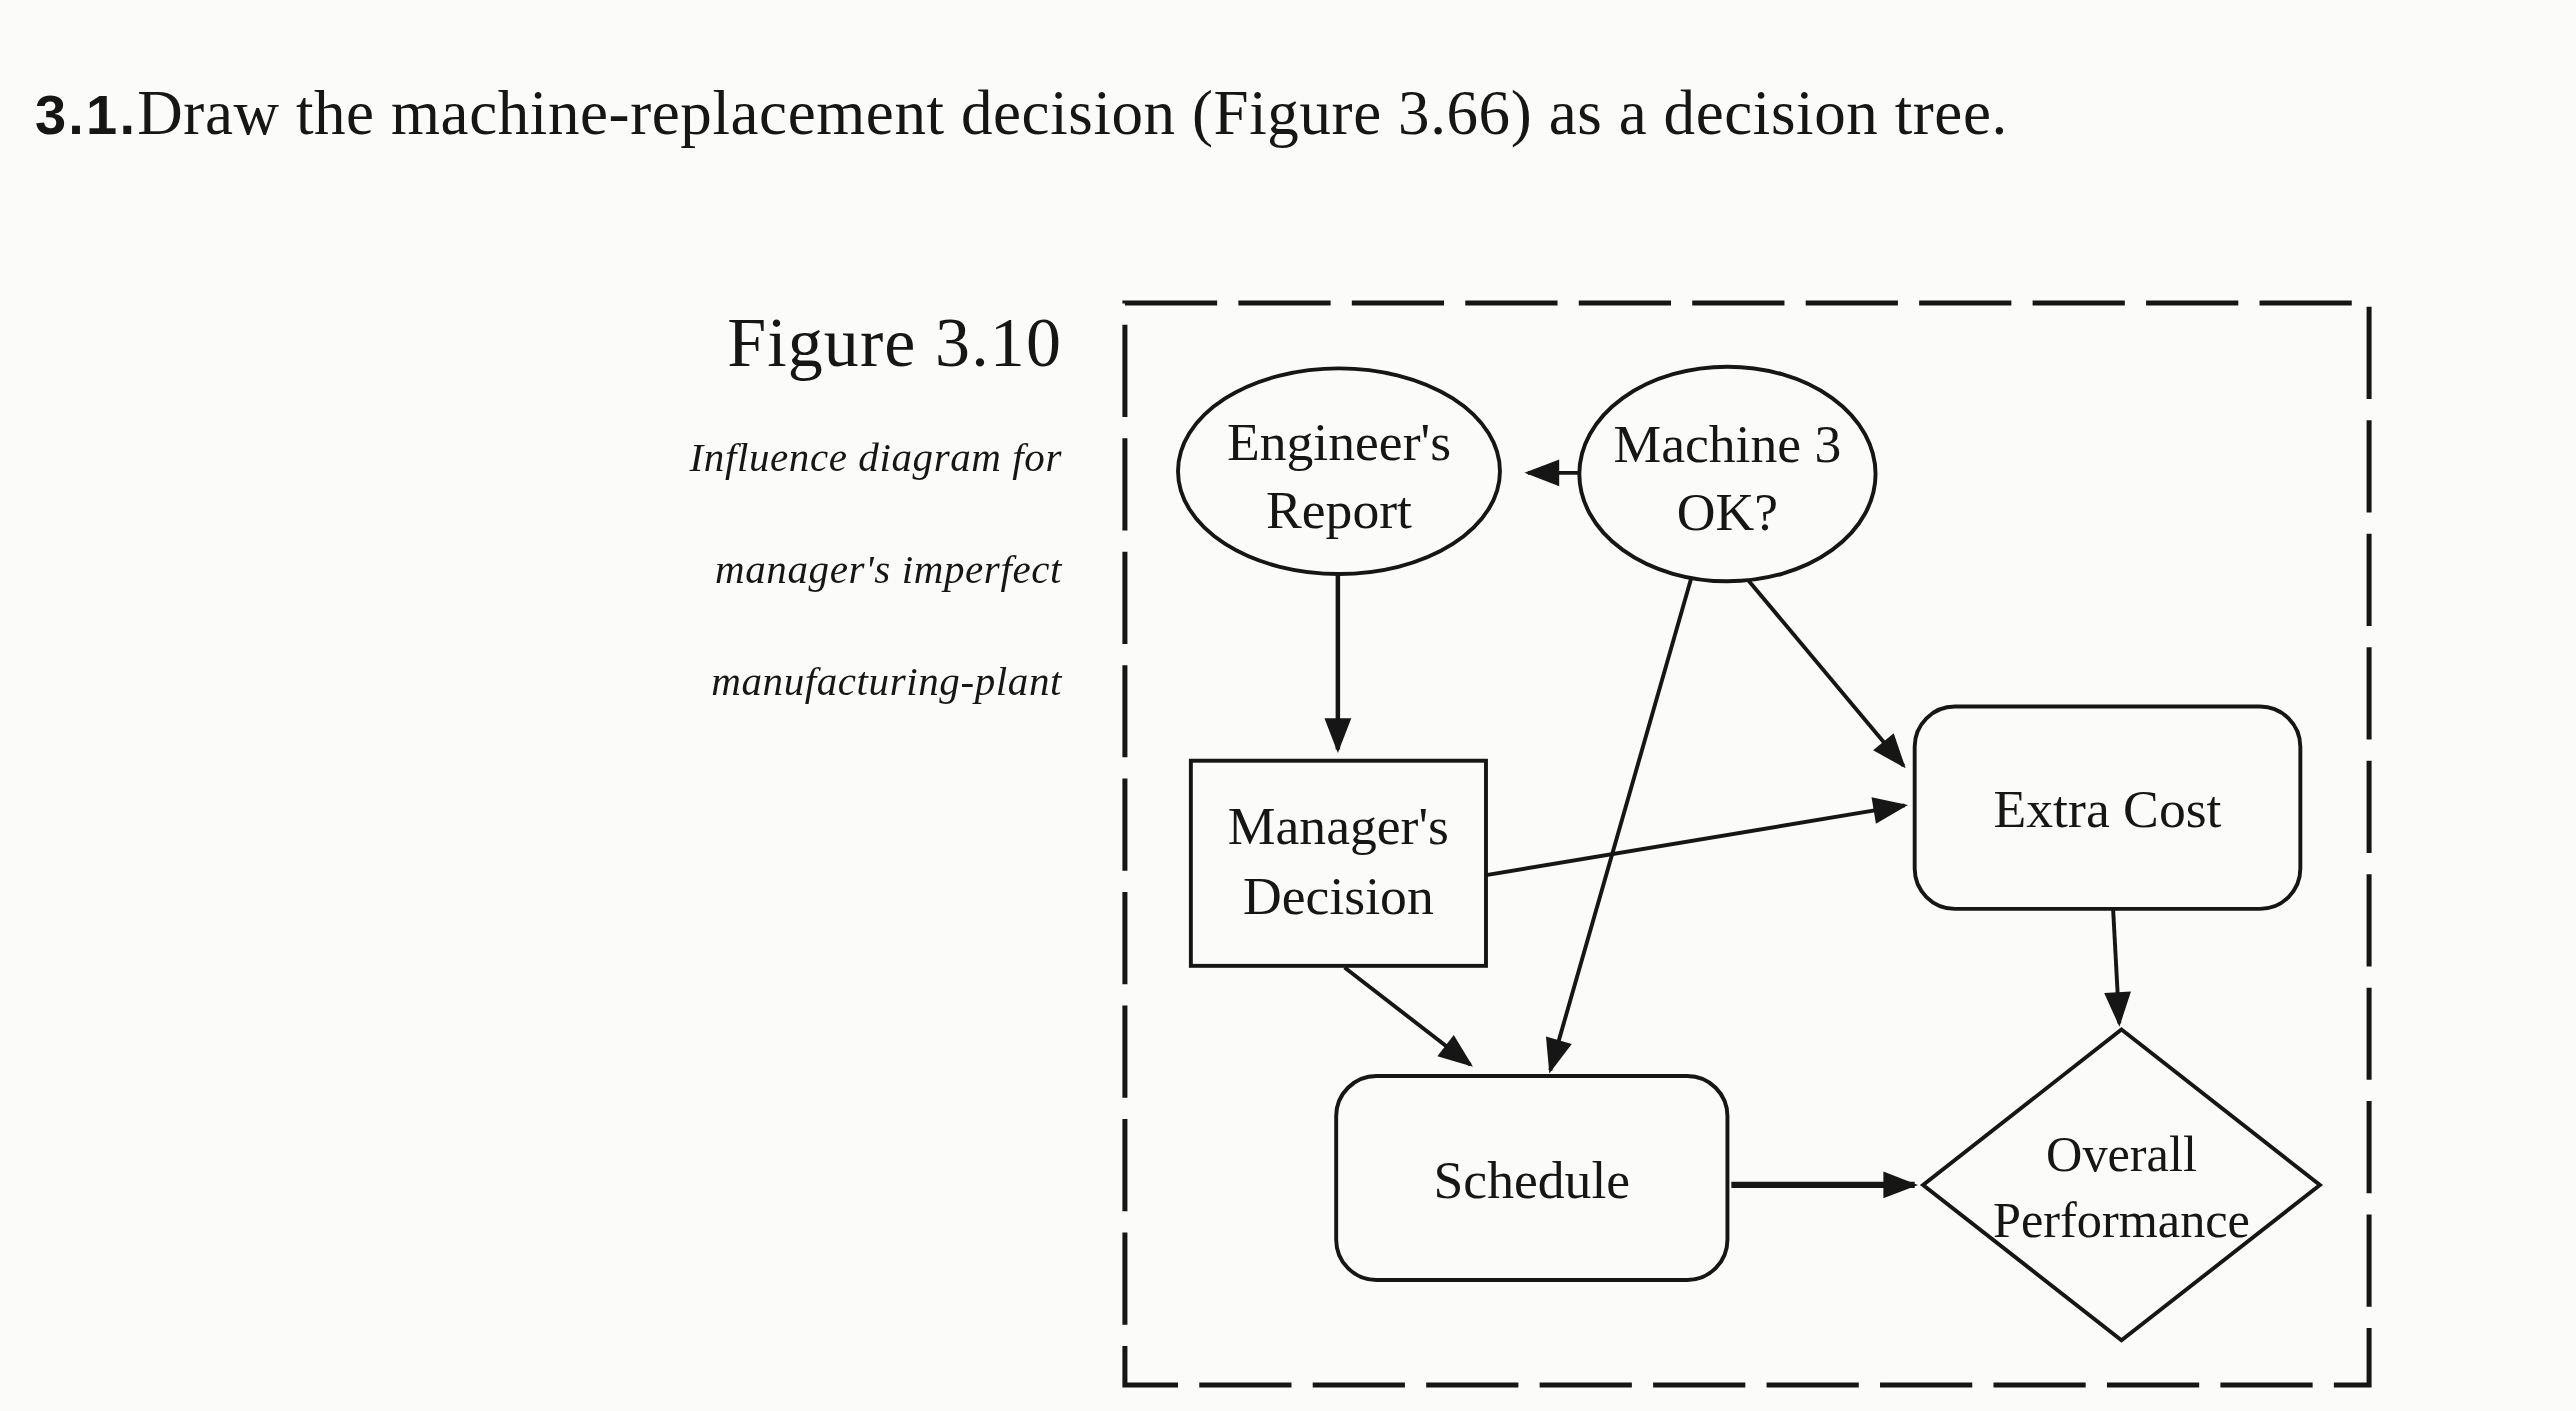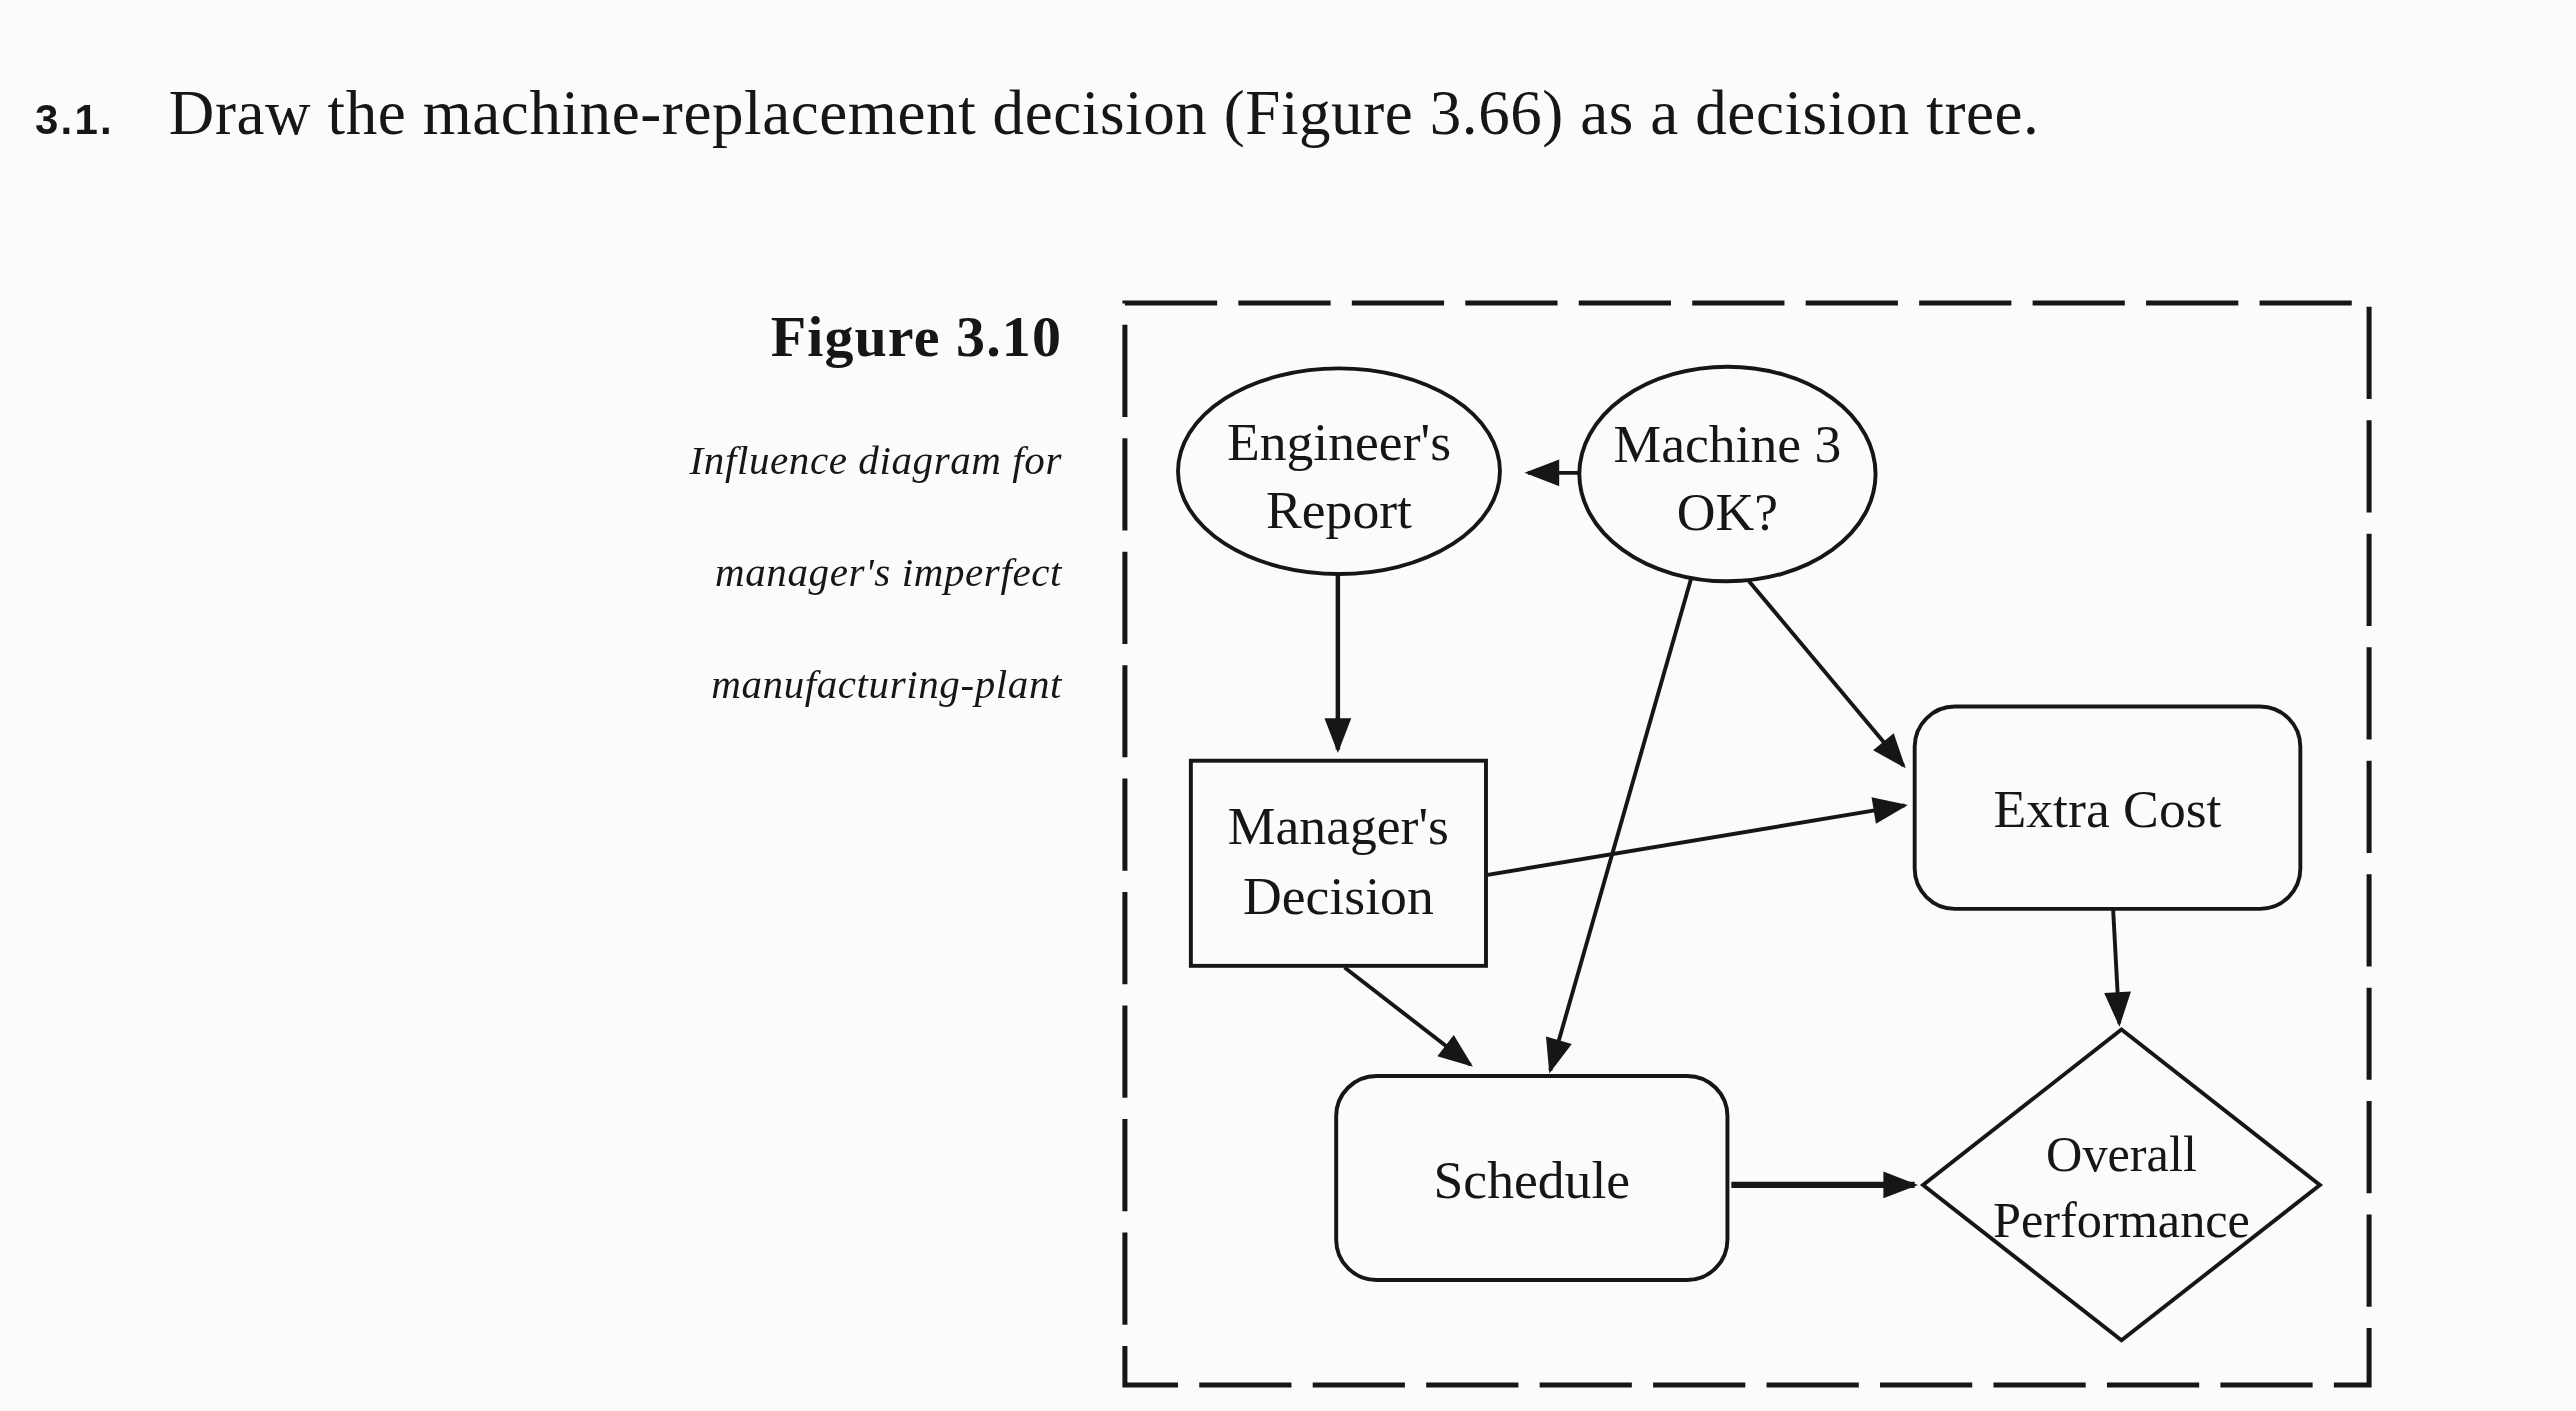--- a/index.html
+++ b/index.html
@@ -13,30 +13,30 @@
     font-family:"Liberation Serif", serif;
     color:var(--ink);
   }
   .problem{
     position:absolute; left:35px; top:77px;
     white-space:nowrap;
     font-size:63px; letter-spacing:0.6px;
   }
   .problem .num{
     font-family:"Liberation Sans", sans-serif;
-    font-weight:700; font-size:42px;
-    margin-right:55px; letter-spacing:2.2px;
+    font-weight:700; font-size:56px;
+    letter-spacing:2.2px;
   }
   .caption-block{
     position:absolute; left:478px; top:303px; width:584px;
     text-align:right;
   }
   .figure-label{
-    font-weight:700; font-size:58px; letter-spacing:1.1px;
-    margin-bottom:34px;
+    font-weight:400; font-size:70px; letter-spacing:1.1px;
+    margin-bottom:18px;
   }
   .caption-line{
     font-style:italic; font-size:41px; line-height:112px;
     letter-spacing:0.6px;
   }
   .diagram{
     position:absolute; left:1121px; top:299px;
     width:1252px; height:1090px;
   }
   svg{ color:var(--ink); }

